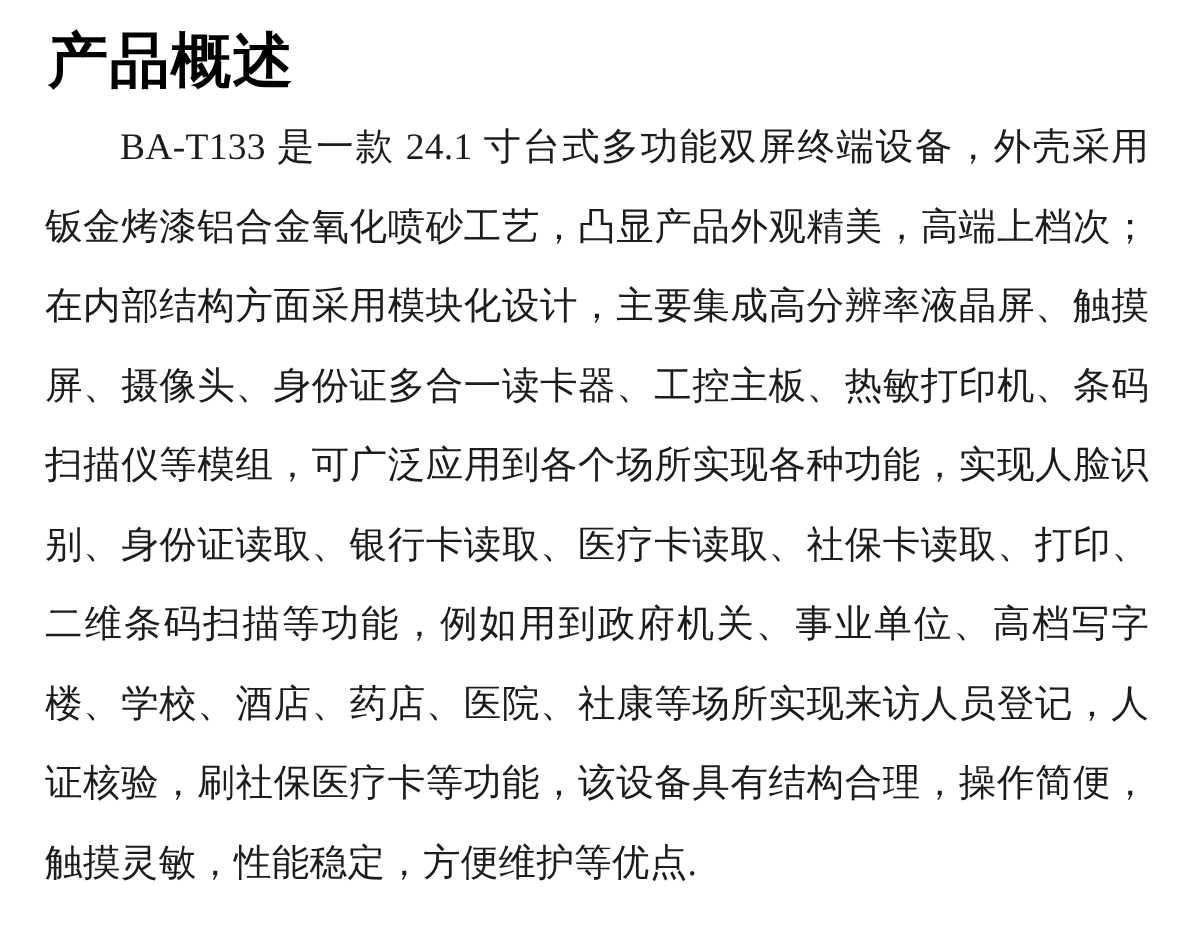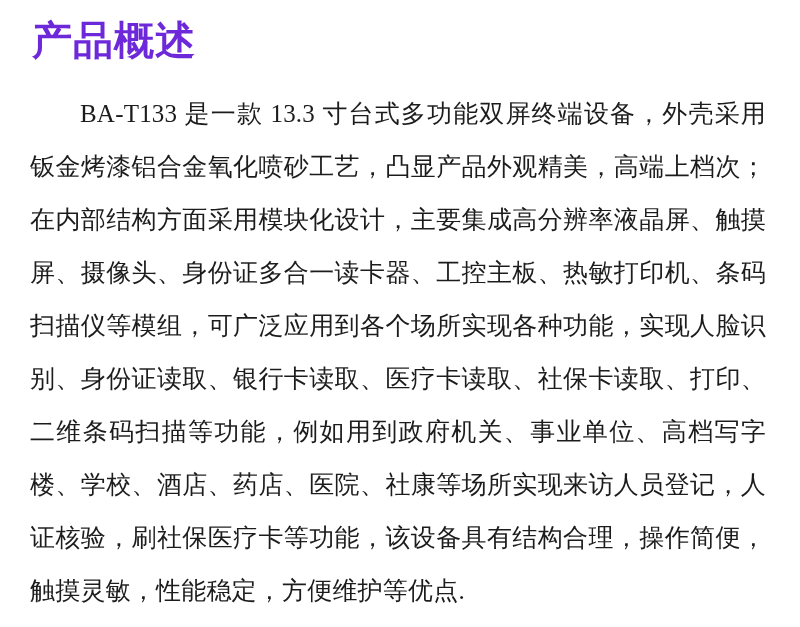--- a/index.html
+++ b/index.html
@@ -15,27 +15,27 @@
     overflow: hidden;
   }
   .page {
     width: 800px;
     height: 627px;
     box-sizing: border-box;
     padding: 18px 30px 10px 30px;
     position: relative;
   }
   .doc-title {
-    font-family: Liberation Serif, serif;
+    font-family: Liberation Sans, sans-serif;
     font-weight: bold;
     font-size: 40px;
     line-height: 1.15;
     letter-spacing: 1px;
-    color: #6d28d9;
-    margin: 0 0 23px 0;
+    color: #000000;
+    margin: 0 0 8px 0;
     padding-left: 2px;
   }
   .body-text {
     font-family: "Liberation Serif", "DejaVu Serif", serif;
     font-size: 25px;
     line-height: 53px;
     color: #1c1c1c;
     text-align: justify;
     text-justify: inter-character;
     text-indent: 2em;
@@ -43,14 +43,14 @@
     padding-right: 4px;
     word-break: break-all;
     letter-spacing: 0.2px;
   }
 </style>
 </head>
 <body>
 
 <div class="page">
   <h1 class="doc-title">产品概述</h1>
-  <p class="body-text">BA-T133 是一款 13.3 寸台式多功能双屏终端设备，外壳采用钣金烤漆铝合金氧化喷砂工艺，凸显产品外观精美，高端上档次；在内部结构方面采用模块化设计，主要集成高分辨率液晶屏、触摸屏、摄像头、身份证多合一读卡器、工控主板、热敏打印机、条码扫描仪等模组，可广泛应用到各个场所实现各种功能，实现人脸识别、身份证读取、银行卡读取、医疗卡读取、社保卡读取、打印、二维条码扫描等功能，例如用到政府机关、事业单位、高档写字楼、学校、酒店、药店、医院、社康等场所实现来访人员登记，人证核验，刷社保医疗卡等功能，该设备具有结构合理，操作简便，触摸灵敏，性能稳定，方便维护等优点.</p>
+  <p class="body-text">BA-T133 是一款 24.1 寸台式多功能双屏终端设备，外壳采用钣金烤漆铝合金氧化喷砂工艺，凸显产品外观精美，高端上档次；在内部结构方面采用模块化设计，主要集成高分辨率液晶屏、触摸屏、摄像头、身份证多合一读卡器、工控主板、热敏打印机、条码扫描仪等模组，可广泛应用到各个场所实现各种功能，实现人脸识别、身份证读取、银行卡读取、医疗卡读取、社保卡读取、打印、二维条码扫描等功能，例如用到政府机关、事业单位、高档写字楼、学校、酒店、药店、医院、社康等场所实现来访人员登记，人证核验，刷社保医疗卡等功能，该设备具有结构合理，操作简便，触摸灵敏，性能稳定，方便维护等优点.</p>
 </div>
 
 </body></html>

